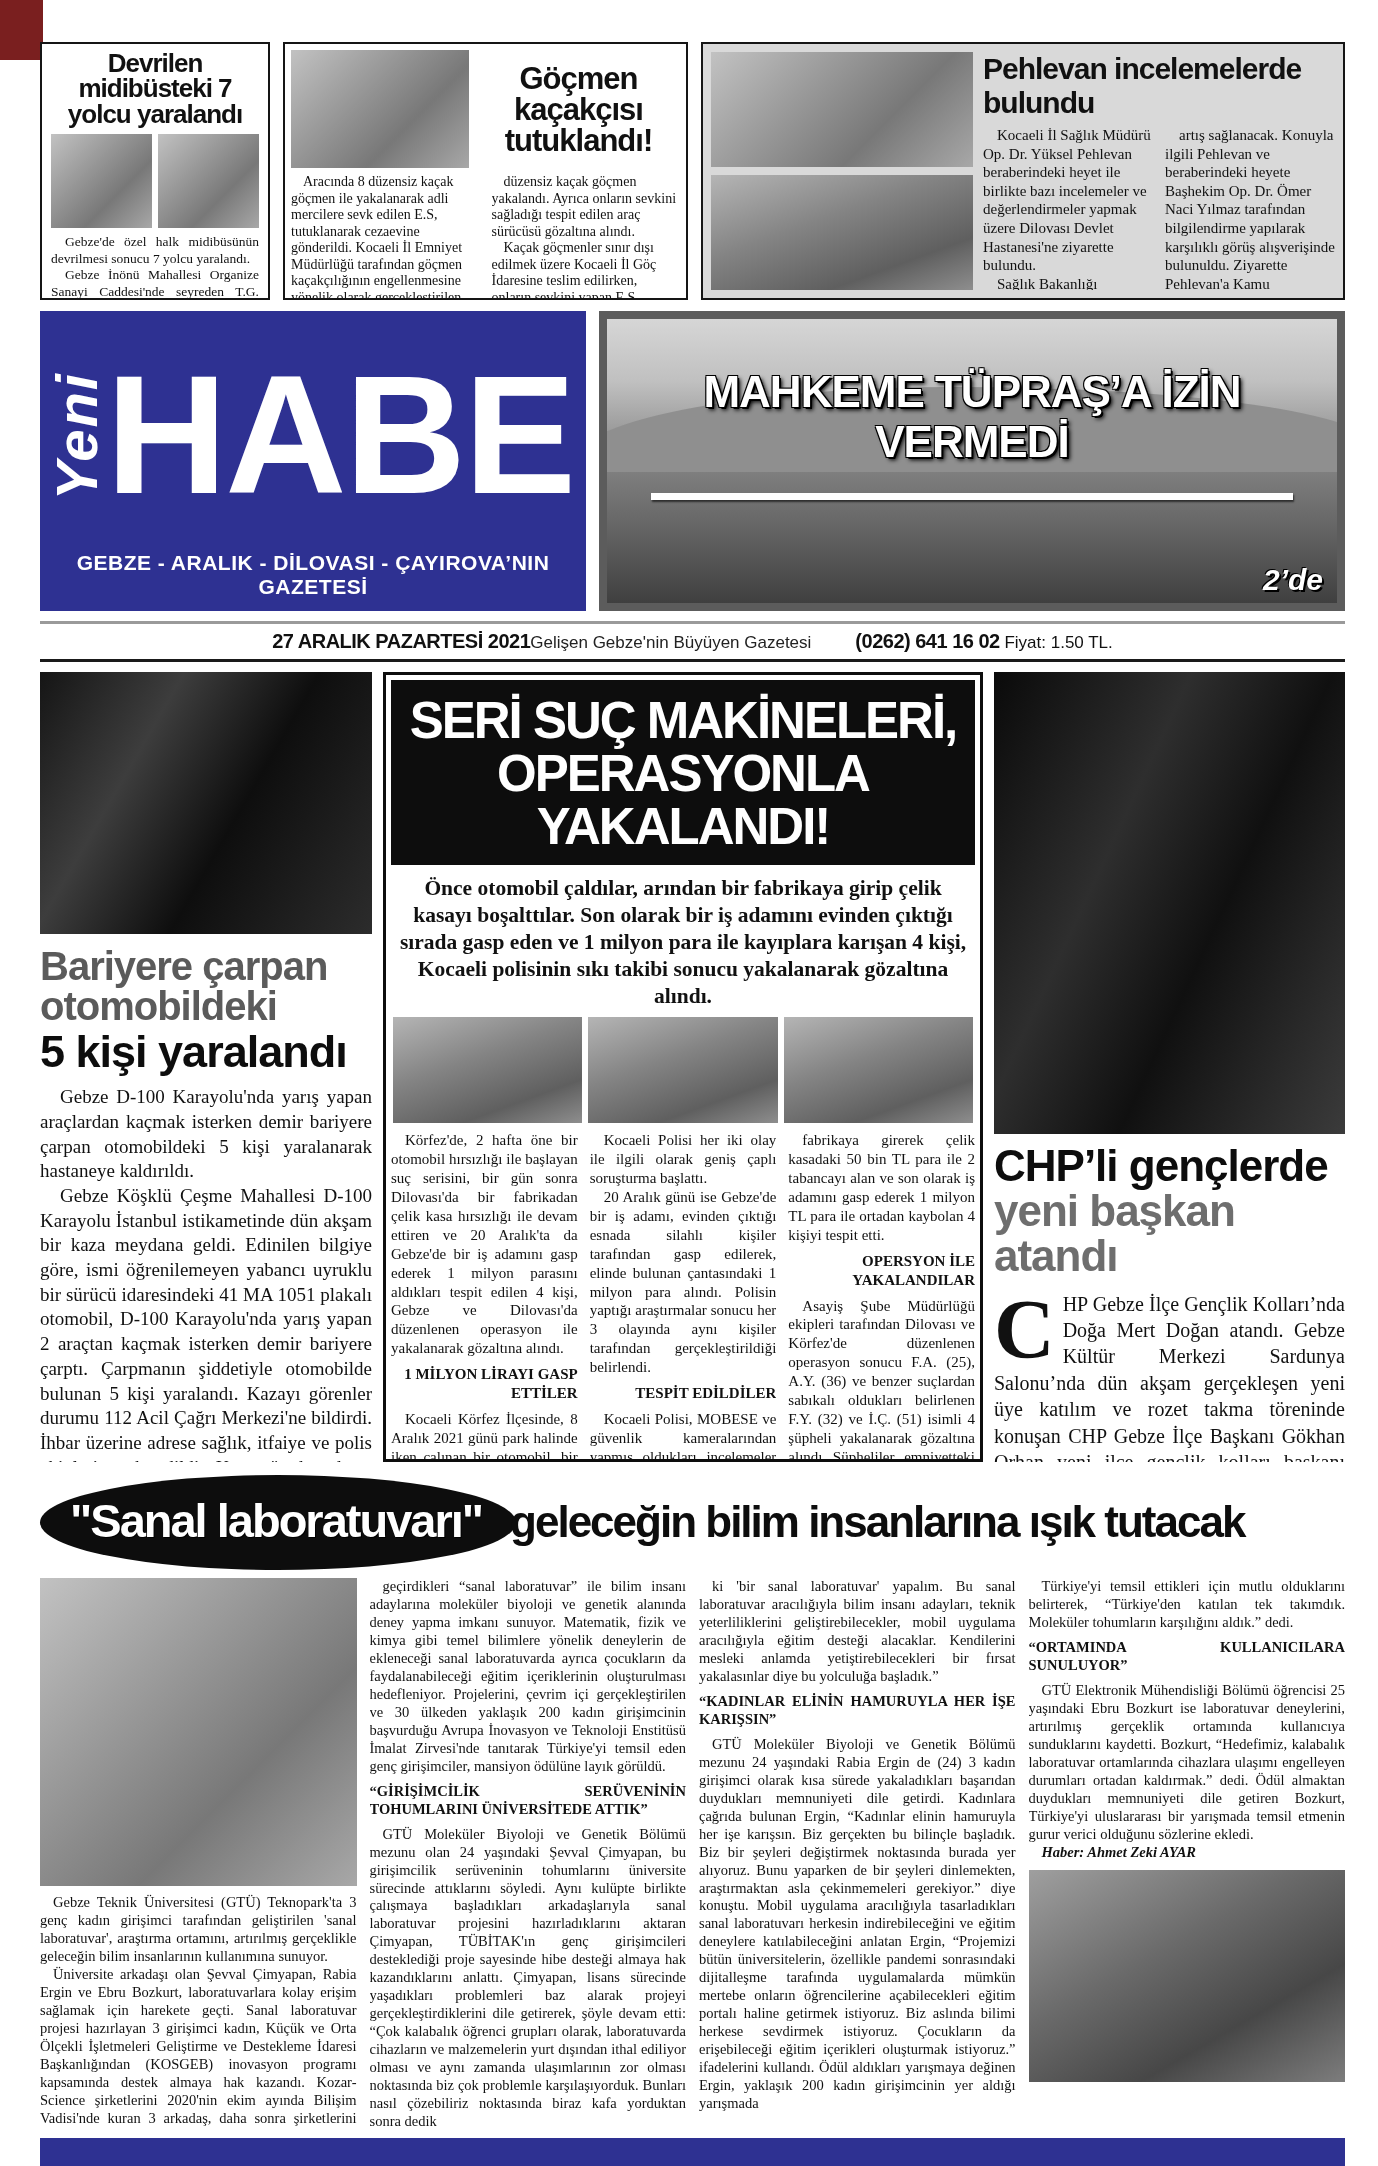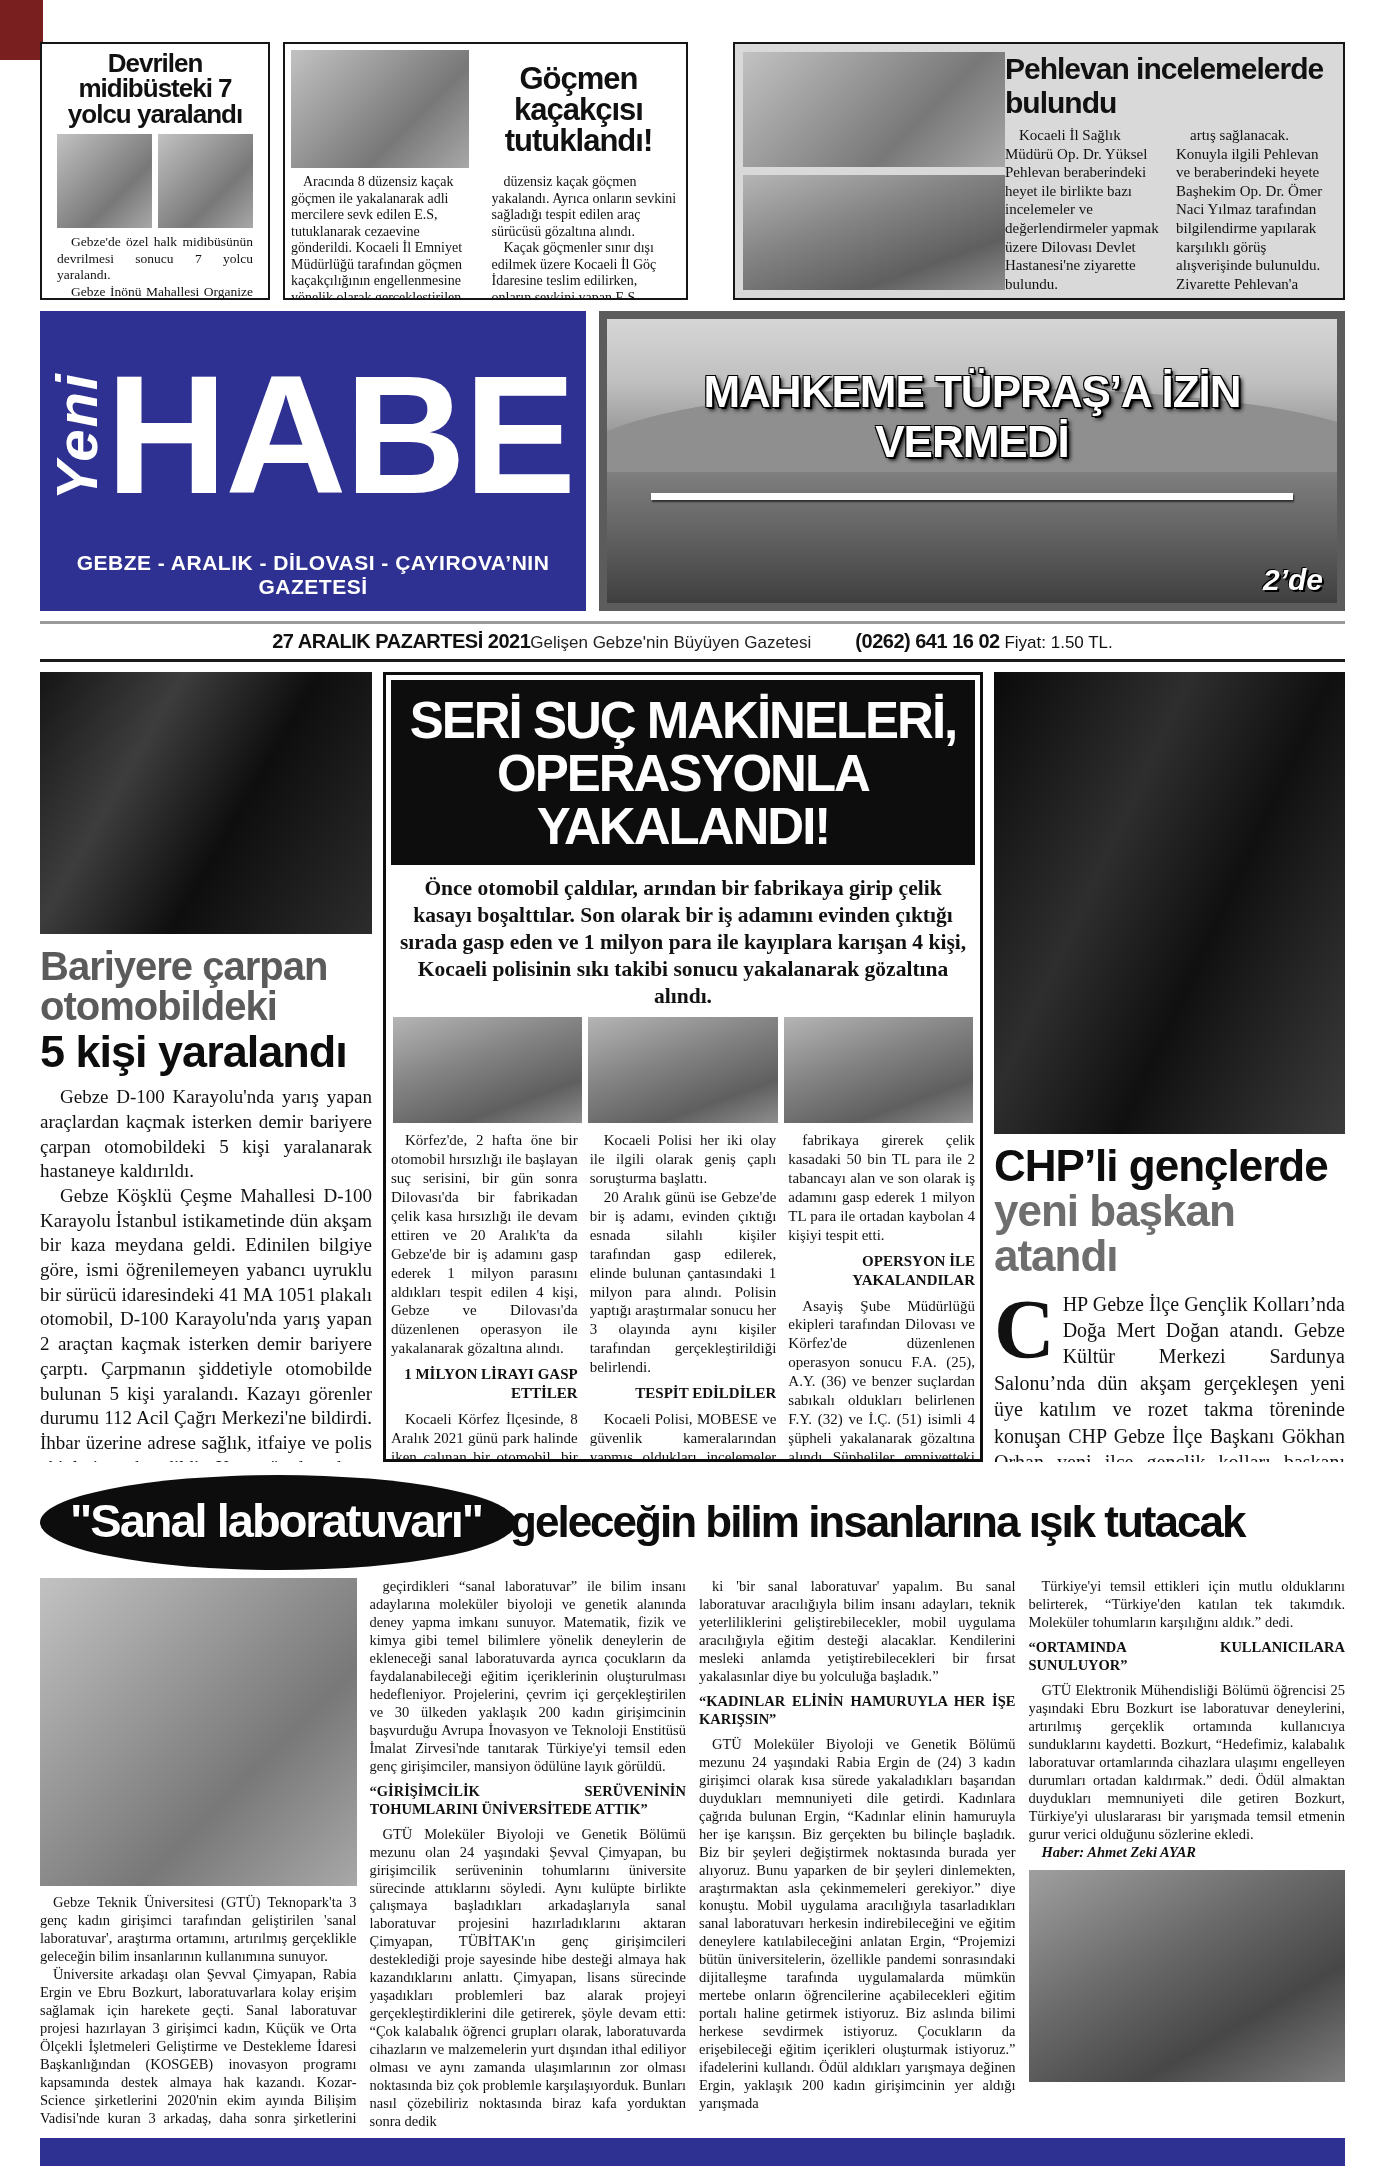--- a/index.html
+++ b/index.html
@@ -7,34 +7,34 @@
         font-family:"Liberation Serif",serif;color:#111;box-sizing:border-box;
         padding:42px 33px 0 40px;}
   .corner-mark{position:absolute;left:0;top:0;width:43px;height:60px;background:#7a1f1f;}
   h1,h2,h3,p{margin:0;}
   .ph{background:linear-gradient(135deg,#c2c2c2 0%,#9a9a9a 35%,#787878 65%,#a8a8a8 100%);}
   .ph-dark{background:linear-gradient(120deg,#151515 0%,#3d3d3d 30%,#0e0e0e 58%,#2c2c2c 100%);}
   .ph-mid{background:linear-gradient(160deg,#b5b5b5 0%,#848484 40%,#5f5f5f 75%,#8e8e8e 100%);}
 
   
   .top-row{position:relative;display:flex;gap:13px;height:258px;}
-  .box{border:2px solid #151515;box-sizing:border-box;background:#fff;padding:7px 15px;overflow:hidden;}
+  .box{border:2px solid #151515;box-sizing:border-box;background:#fff;padding:7px 9px;overflow:hidden;}
   .midibus{width:230px;}
   .midibus h2{font-family:"Liberation Sans",sans-serif;font-weight:bold;font-size:26px;line-height:0.98;text-align:center;letter-spacing:-1px;}
   .photo-pair{display:flex;gap:6px;margin:7px 0 6px 0;}
   .photo-pair .ph{flex:1;height:94px;}
   .body-sm p{font-size:13.5px;line-height:1.22;text-align:justify;text-indent:14px;}
   .gocmen{width:405px;padding:6px;}
   .gocmen-top{display:flex;gap:8px;}
   .gocmen-ph{width:178px;height:118px;flex:none;}
   .gocmen h2{flex:1;font-family:"Liberation Sans",sans-serif;font-weight:bold;font-size:31px;line-height:1.0;text-align:center;align-self:center;letter-spacing:-1px;}
   .two-col{display:flex;gap:12px;margin-top:6px;}
   .two-col .col{flex:1;overflow:hidden;}
   .gocmen .col p{font-size:14px;line-height:1.18;text-indent:12px;}
-  .pehlevan{flex:1;background:#d9d9d9;display:flex;padding:8px;margin-left:32px;}
+  .pehlevan{flex:1;background:#d9d9d9;display:flex;gap:10px;padding:8px;}
   .peh-left{width:262px;flex:none;display:flex;flex-direction:column;gap:8px;}
   .peh-left .ph{height:118px;}
   .peh-right{flex:1;overflow:hidden;}
   .peh-right h2{font-family:"Liberation Sans",sans-serif;font-weight:bold;font-size:30px;letter-spacing:-1px;margin-bottom:4px;}
   .pehlevan .col p{font-size:15px;line-height:1.24;text-indent:14px;}
 
   
   .masthead-row{display:flex;gap:13px;margin-top:11px;height:300px;}
   .logo-box{width:546px;background:#2e3192;color:#fff;box-sizing:border-box;padding:10px 8px 8px 8px;
             display:flex;flex-direction:column;justify-content:space-between;}

